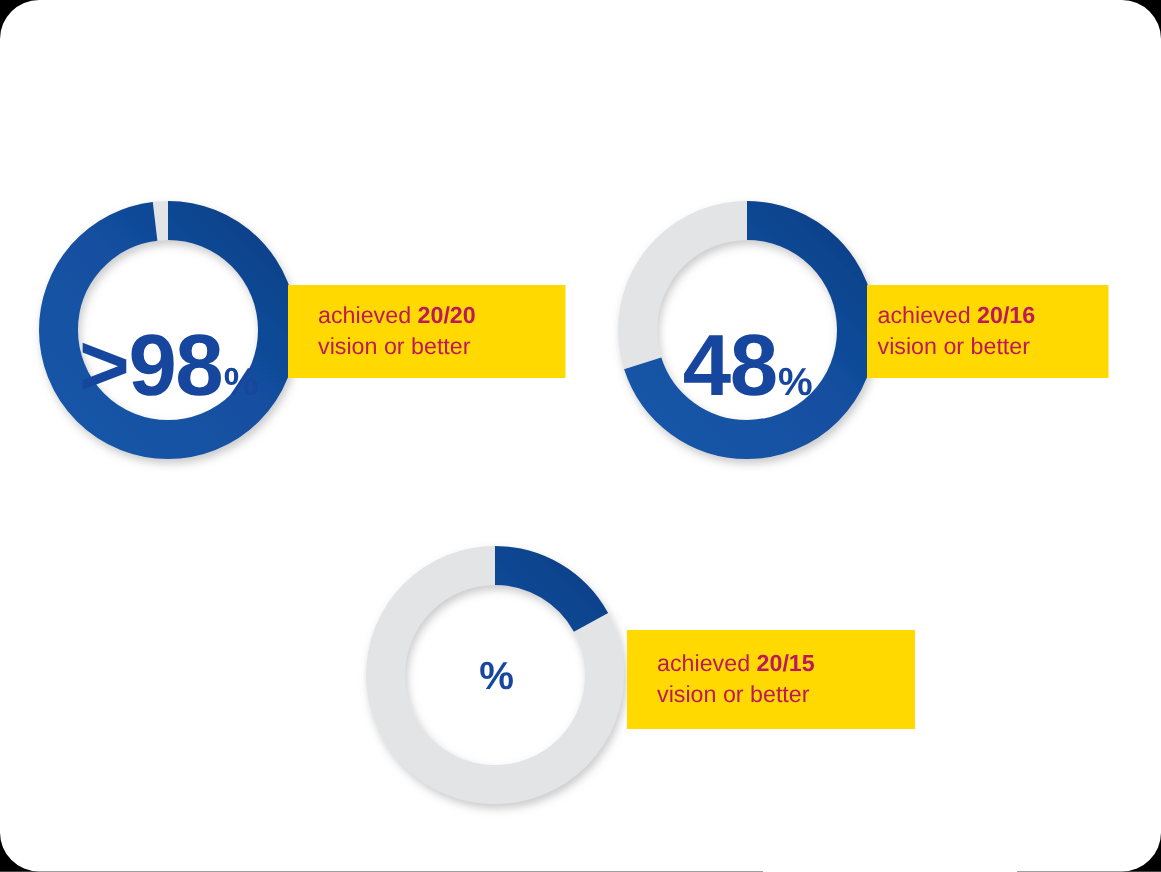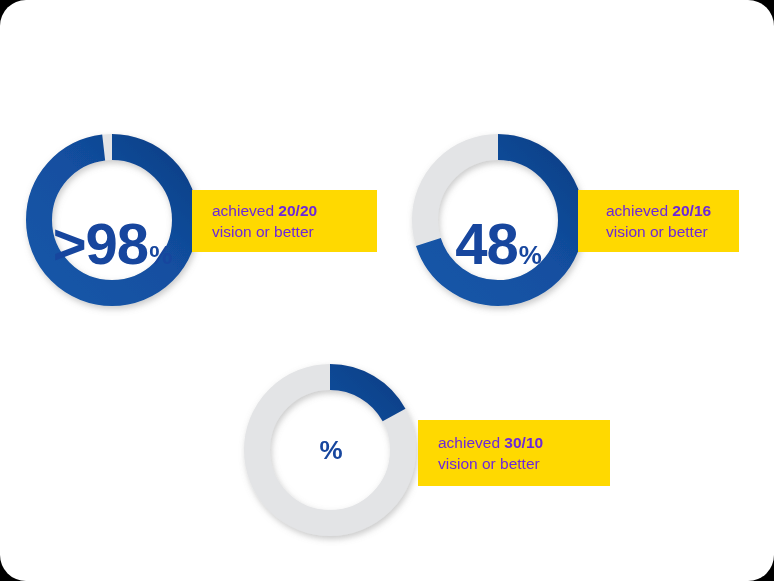--- a/index.html
+++ b/index.html
@@ -69,21 +69,21 @@
     margin-left: 1px;
   }
 
   .label-box {
     position: absolute;
     background: #FFD900;
     box-sizing: border-box;
     display: flex;
     flex-direction: column;
     justify-content: center;
-    color: #6d28d9;
+    color: #be185d;
     font-size: 15.5px;
     line-height: 1.38;
     z-index: 3;
   }
   .label-line {
     white-space: nowrap;
   }
   .label-line b {
     font-weight: bold;
   }
@@ -123,21 +123,21 @@
         <div class="pct-text">
           <span class="pct-main"><span>&gt;</span><span>98</span></span>
             <span class="pct-sign">%</span>
         </div>
       </div>
     </div>
   </div>
 
   <div class="stat-group" style="left:408px; top:130px; width:352px; height:180px;">
 
-    <div class="label-box" style="left:170px; top:60px; width:161px; height:62px; padding-left:28px;">
+    <div class="label-box" style="left:170px; top:60px; width:161px; height:62px; padding-left:7px;">
       <div class="label-line">
         <span>achieved </span><b>20/16</b>
       </div>
       <div class="label-line">vision or better</div>
     </div>
 
     <div class="donut-wrap">
       <svg width="180" height="180" viewBox="0 0 180 180" role="img">
         <defs>
           <linearGradient id="g2" x1="0" y1="0" x2="1" y2="1">
@@ -160,21 +160,21 @@
             <span class="pct-sign">%</span>
         </div>
       </div>
     </div>
   </div>
 
   <div class="stat-group" style="left:240px; top:360px; width:372px; height:180px;">
 
     <div class="label-box" style="left:178px; top:60px; width:192px; height:66px; padding-left:20px;">
       <div class="label-line">
-        <span>achieved </span><b>30/10</b>
+        <span>achieved </span><b>20/15</b>
       </div>
       <div class="label-line">vision or better</div>
     </div>
 
     <div class="donut-wrap">
       <svg width="180" height="180" viewBox="0 0 180 180" role="img">
         <defs>
           <linearGradient id="g3" x1="0" y1="0" x2="1" y2="1">
             <stop offset="0%" stop-color="#1256A8"></stop>
             <stop offset="55%" stop-color="#124FA0"></stop>

